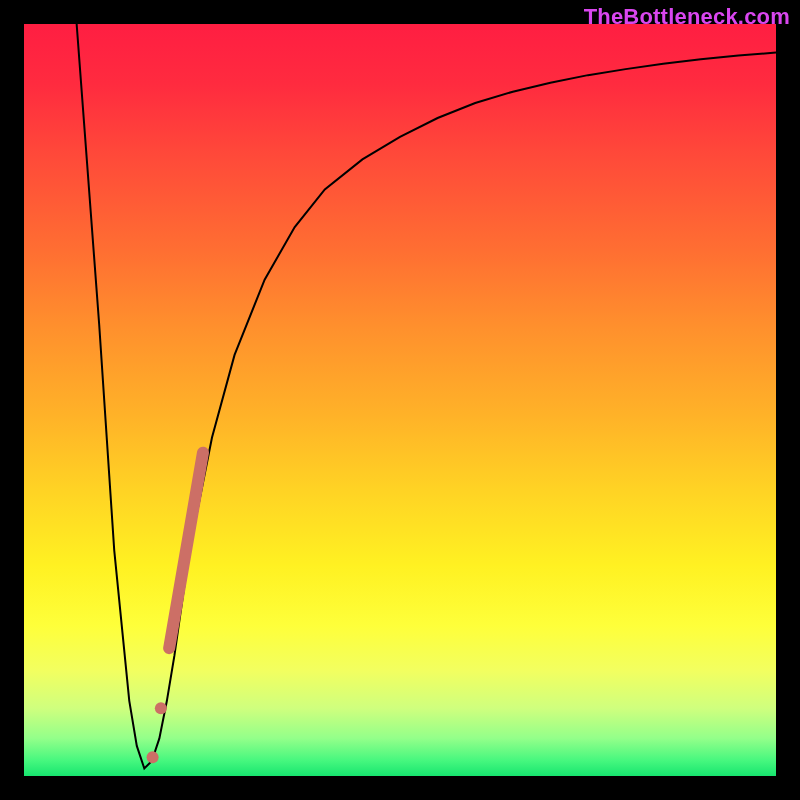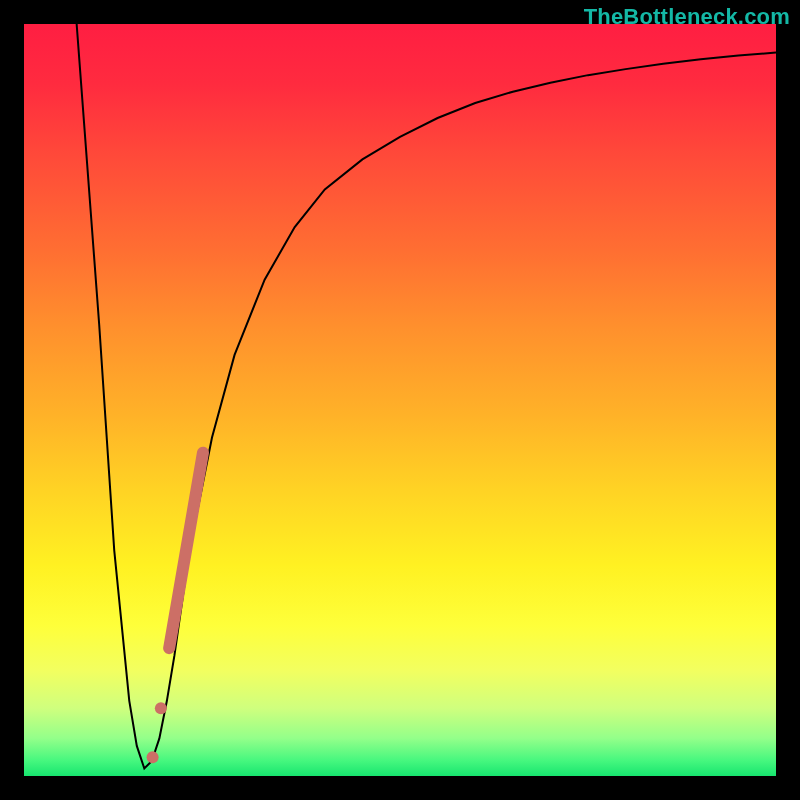--- a/index.html
+++ b/index.html
@@ -36,21 +36,21 @@
       #f2ff60 86%,
       #cfff7e 91%,
       #93ff8a 95%,
       #45f77e 98%,
       #17e56f 100%);
   }
   .watermark {
     position: absolute;
     top: 4px;
     right: 10px;
-    color: #14b8a6;
+    color: #d946ef;
     font-size: 22px;
     font-weight: 600;
     letter-spacing: 0.2px;
     user-select: none;
   }
   svg.curve {
     position: absolute;
     left: 0;
     top: 0;
     width: 752px;

